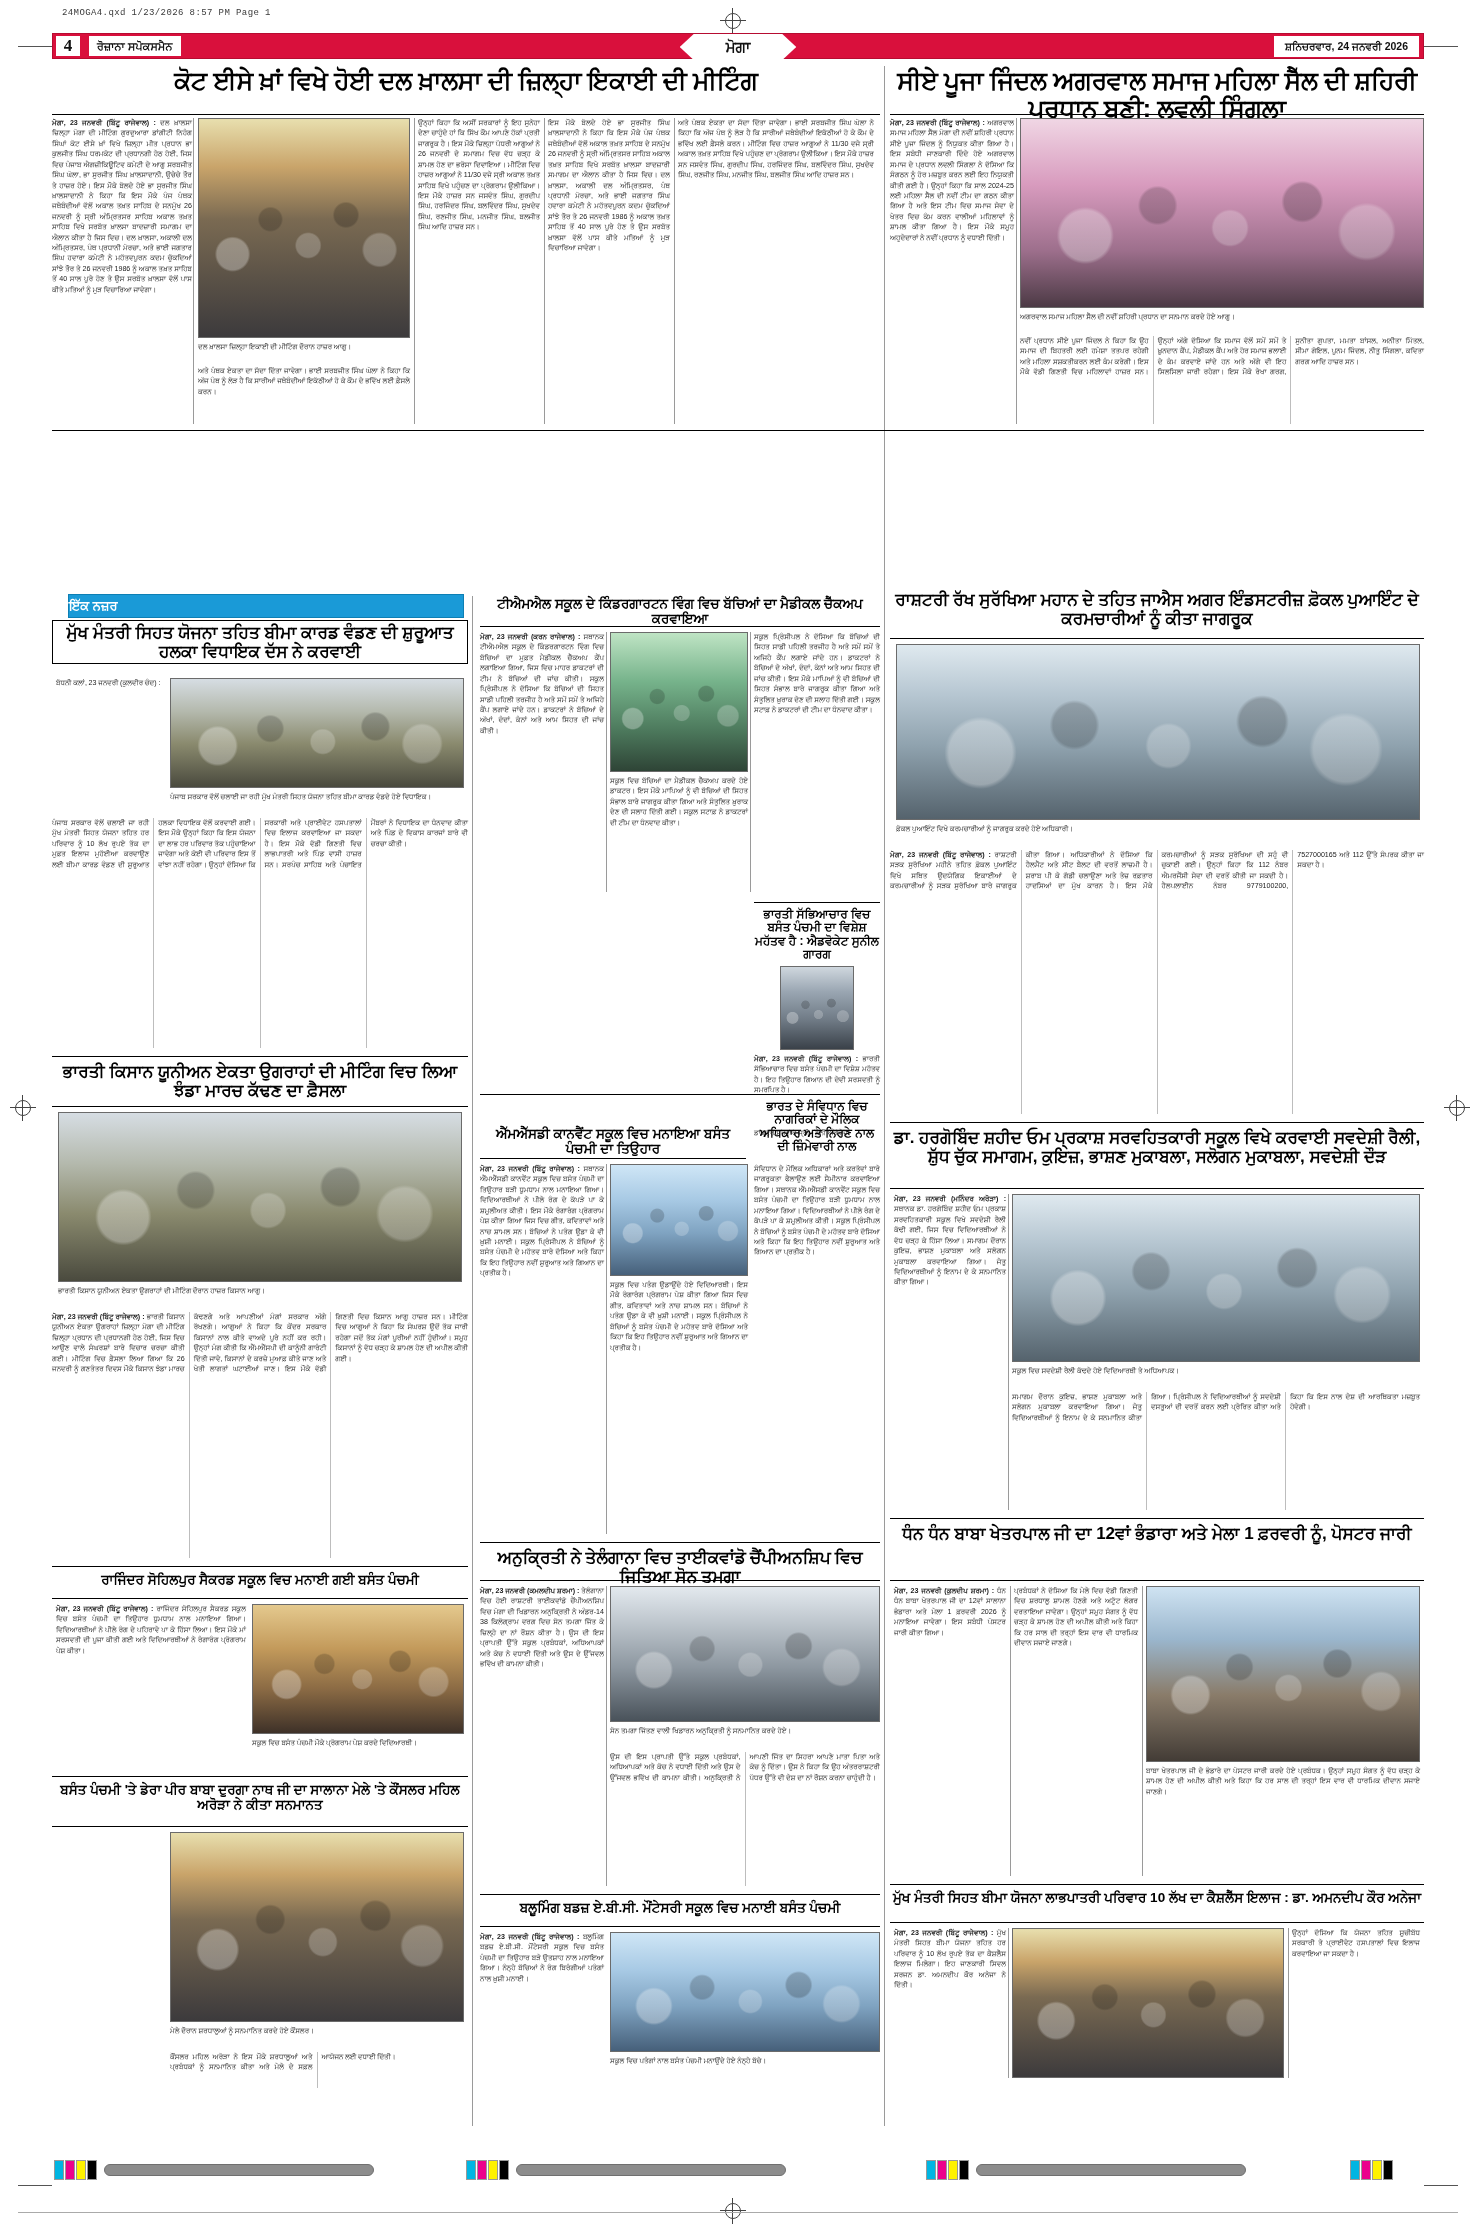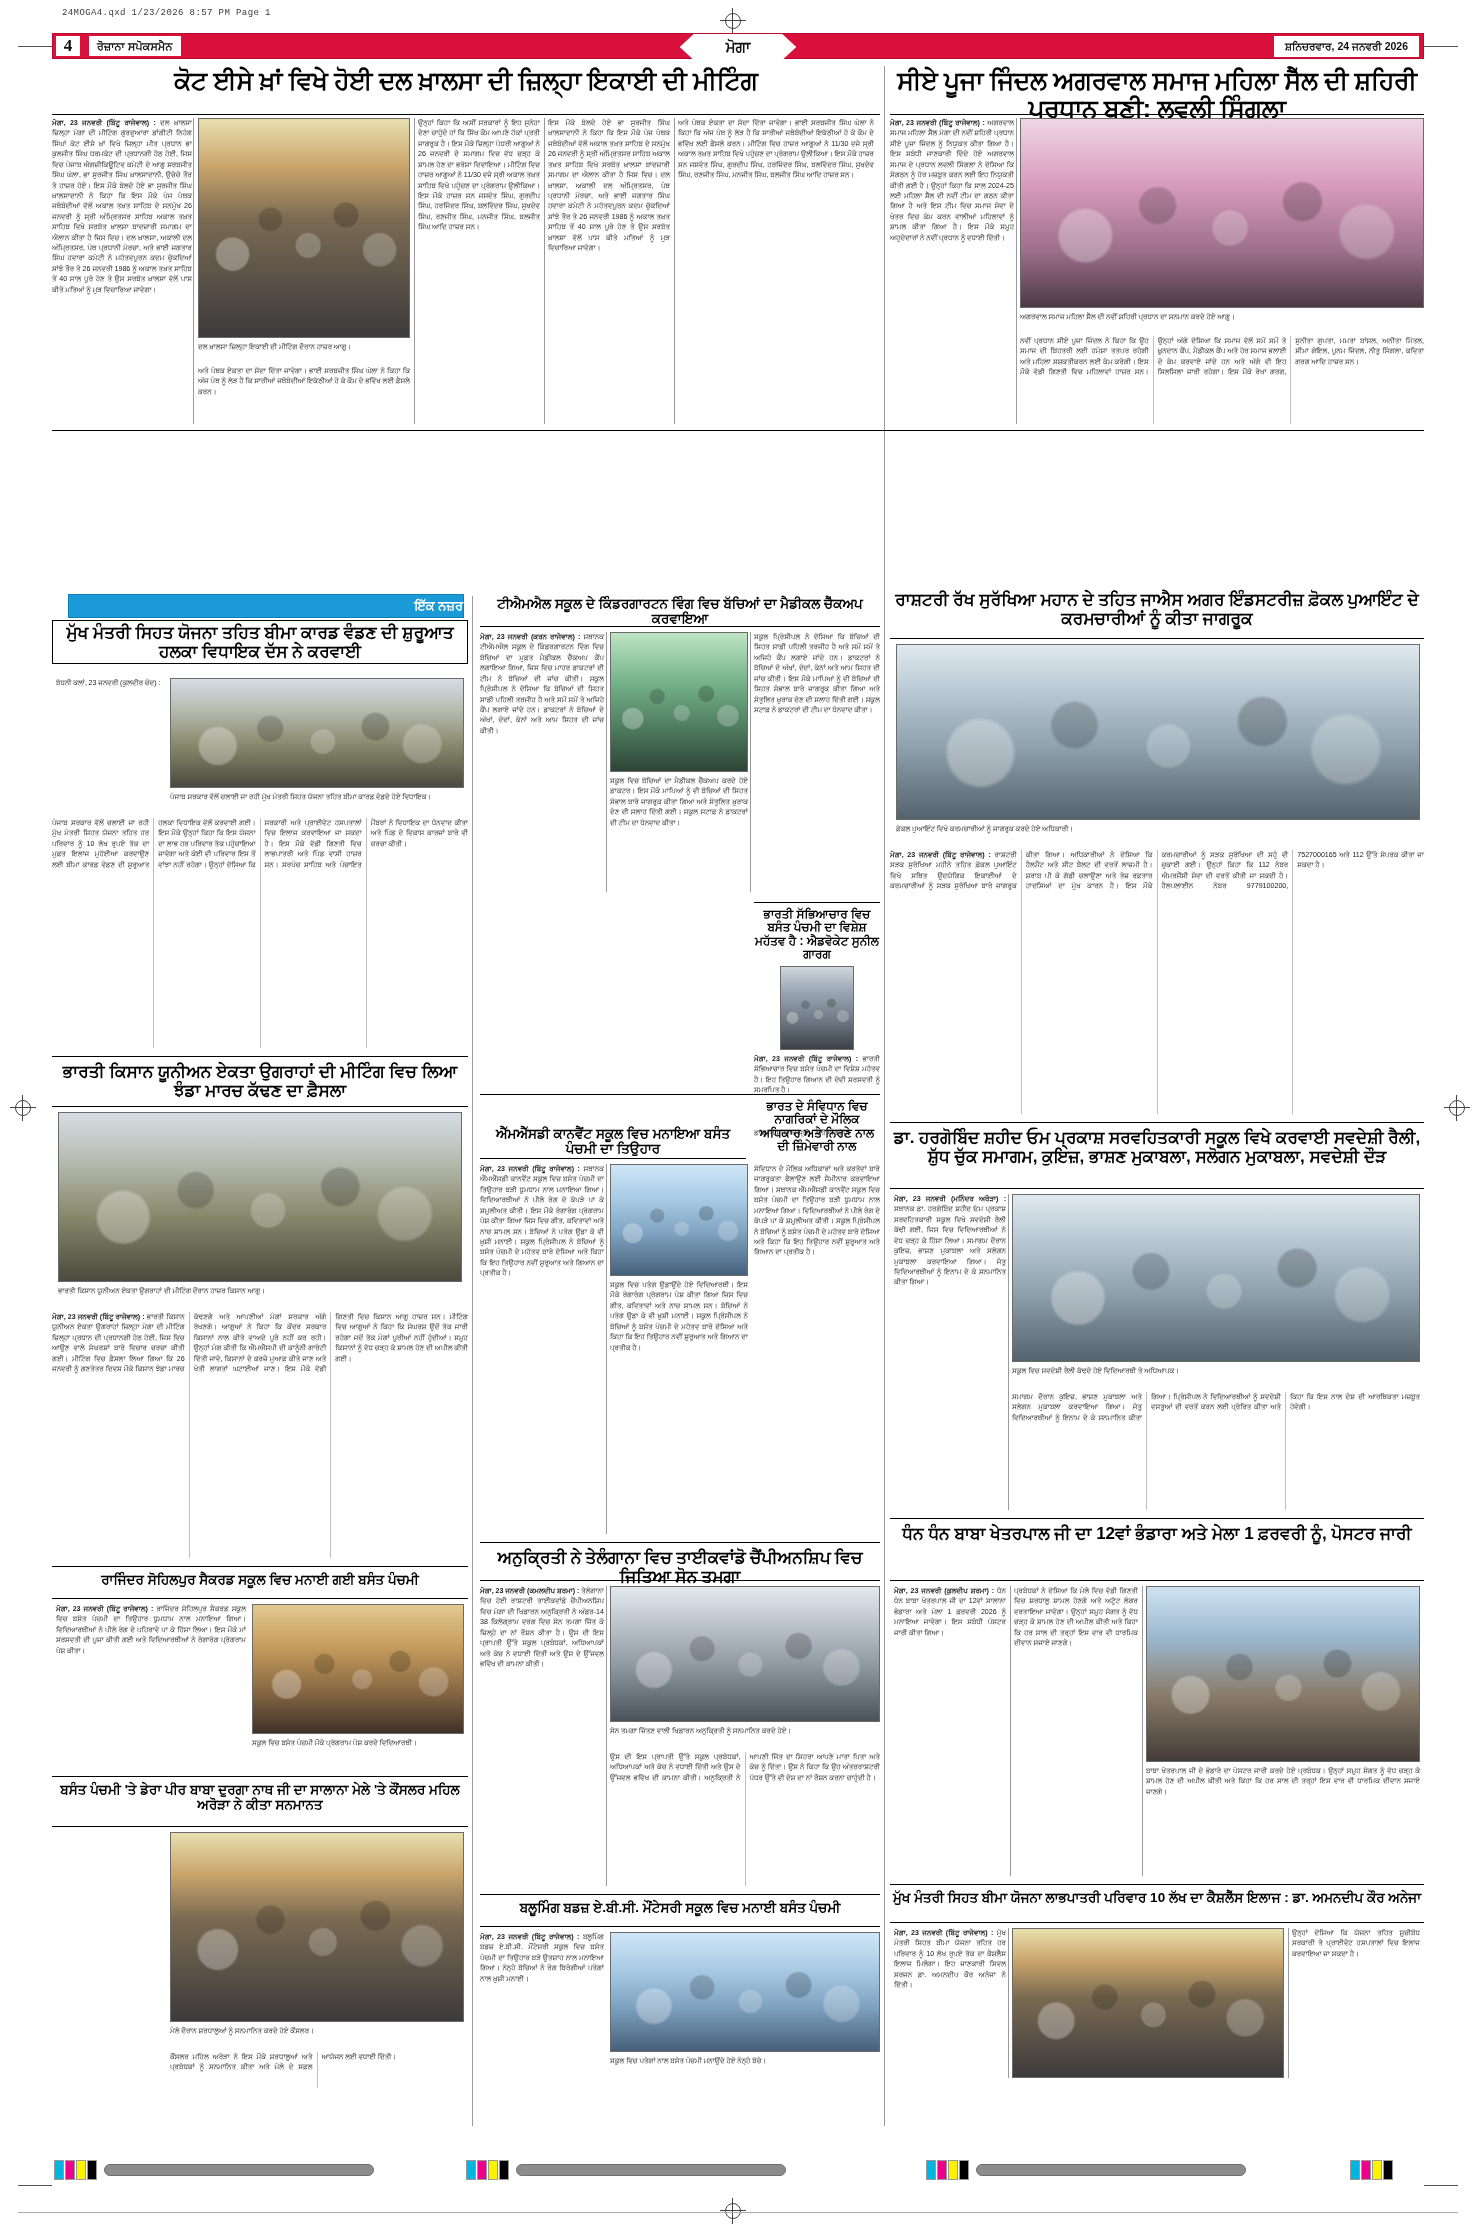--- a/index.html
+++ b/index.html
@@ -143,21 +143,21 @@
       radial-gradient(circle at 16% 62%, rgba(255,255,255,.30) 0 7%, transparent 8%),
       radial-gradient(circle at 34% 46%, rgba(0,0,0,.18) 0 6%, transparent 7%),
       radial-gradient(circle at 52% 58%, rgba(255,255,255,.22) 0 7%, transparent 8%),
       radial-gradient(circle at 70% 44%, rgba(0,0,0,.20) 0 6%, transparent 7%),
       radial-gradient(circle at 86% 60%, rgba(255,255,255,.24) 0 7%, transparent 8%);
   }
 
   
   .blue-banner {
     background: #1a9ad7; color: #fff; font-weight: bold;
-    font-size: 13px; text-align: right;
+    font-size: 13px; text-align: left;
     padding: 3px 0; border: 1px solid #0d7fb4;
   }
 
   
   .vsep { position: absolute; width: 1px; background: #9a9a9a; }
 
   
   .cmyk { position: absolute; display: flex; align-items: center; gap: 1px; }
   .cmyk i { display: block; width: 10px; height: 20px; border: 1px solid #999; }
   .cmyk .c { background: #00b5e2; }
@@ -299,21 +299,21 @@
       <span>ਇਸ ਮੌਕੇ ਮਾਂ ਸਰਸਵਤੀ ਦੀ ਪੂਜਾ ਕੀਤੀ ਗਈ ਅਤੇ ਵਿਦਿਆਰਥੀਆਂ ਨੇ ਰੰਗਾਰੰਗ ਪ੍ਰੋਗਰਾਮ ਪੇਸ਼ ਕੀਤਾ।</span>
     </div>
     <div class="abs photo indoor" style="left:200px;top:1538px;width:212px;height:130px;"></div>
     <div class="abs body" style="left:200px;top:1672px;width:212px;">ਸਕੂਲ ਵਿਚ ਬਸੰਤ ਪੰਚਮੀ ਮੌਕੇ ਪ੍ਰੋਗਰਾਮ ਪੇਸ਼ ਕਰਦੇ ਵਿਦਿਆਰਥੀ।</div>
 
     <div class="abs rule" style="left:0;top:1710px;width:416px;"></div>
     <div class="abs hl hl-md" style="left:0;top:1716px;width:416px;">ਬਸੰਤ ਪੰਚਮੀ 'ਤੇ ਡੇਰਾ ਪੀਰ ਬਾਬਾ ਦੁਰਗਾ ਨਾਥ ਜੀ ਦਾ ਸਾਲਾਨਾ ਮੇਲੇ 'ਤੇ ਕੌਂਸਲਰ ਮਹਿਲ ਅਰੋੜਾ ਨੇ ਕੀਤਾ ਸਨਮਾਨਤ</div>
     <div class="abs rule" style="left:0;top:1760px;width:416px;"></div>
     <div class="abs photo group" style="left:118px;top:1766px;width:294px;height:190px;"></div>
     <div class="abs body" style="left:118px;top:1960px;width:294px;">ਮੇਲੇ ਦੌਰਾਨ ਸ਼ਰਧਾਲੂਆਂ ਨੂੰ ਸਨਮਾਨਿਤ ਕਰਦੇ ਹੋਏ ਕੌਂਸਲਰ।</div>
-    <div class="abs body cols2" style="left:118px;top:1986px;width:294px;height:36px;">ਕੌਂਸਲਰ ਮਹਿਲ ਅਰੋੜਾ ਨੇ ਇਸ ਮੌਕੇ ਸ਼ਰਧਾਲੂਆਂ ਅਤੇ ਪ੍ਰਬੰਧਕਾਂ ਨੂੰ ਸਨਮਾਨਿਤ ਕੀਤਾ ਅਤੇ ਮੇਲੇ ਦੇ ਸਫ਼ਲ ਆਯੋਜਨ ਲਈ ਵਧਾਈ ਦਿੱਤੀ।</div>
+    <div class="abs body cols2" style="left:118px;top:1986px;width:294px;height:36px;font-family:Liberation Serif, serif;">ਕੌਂਸਲਰ ਮਹਿਲ ਅਰੋੜਾ ਨੇ ਇਸ ਮੌਕੇ ਸ਼ਰਧਾਲੂਆਂ ਅਤੇ ਪ੍ਰਬੰਧਕਾਂ ਨੂੰ ਸਨਮਾਨਿਤ ਕੀਤਾ ਅਤੇ ਮੇਲੇ ਦੇ ਸਫ਼ਲ ਆਯੋਜਨ ਲਈ ਵਧਾਈ ਦਿੱਤੀ।</div>
 
     <div class="abs vsep" style="left:420px;top:530px;height:1530px;"></div>
 
     <div class="abs hl hl-md" style="left:428px;top:530px;width:400px;">ਟੀਐਮਐਲ ਸਕੂਲ ਦੇ ਕਿੰਡਰਗਾਰਟਨ ਵਿੰਗ ਵਿਚ ਬੱਚਿਆਂ ਦਾ ਮੈਡੀਕਲ ਚੈੱਕਅਪ ਕਰਵਾਇਆ</div>
     <div class="abs rule" style="left:428px;top:560px;width:400px;"></div>
     <div class="abs body" style="left:428px;top:566px;width:124px;height:260px;">
       <b>ਮੋਗਾ, 23 ਜਨਵਰੀ (ਕਰਨ ਰਾਜੇਵਾਲ) :</b>
       <span>ਸਥਾਨਕ ਟੀਐਮਐਲ ਸਕੂਲ ਦੇ ਕਿੰਡਰਗਾਰਟਨ ਵਿੰਗ ਵਿਚ ਬੱਚਿਆਂ ਦਾ ਮੁਫ਼ਤ ਮੈਡੀਕਲ ਚੈੱਕਅਪ ਕੈਂਪ ਲਗਾਇਆ ਗਿਆ, ਜਿਸ ਵਿਚ ਮਾਹਰ ਡਾਕਟਰਾਂ ਦੀ ਟੀਮ ਨੇ ਬੱਚਿਆਂ ਦੀ ਜਾਂਚ ਕੀਤੀ।</span>
       <span>ਸਕੂਲ ਪ੍ਰਿੰਸੀਪਲ ਨੇ ਦੱਸਿਆ ਕਿ ਬੱਚਿਆਂ ਦੀ ਸਿਹਤ ਸਾਡੀ ਪਹਿਲੀ ਤਰਜੀਹ ਹੈ ਅਤੇ ਸਮੇਂ ਸਮੇਂ ਤੇ ਅਜਿਹੇ ਕੈਂਪ ਲਗਾਏ ਜਾਂਦੇ ਹਨ। ਡਾਕਟਰਾਂ ਨੇ ਬੱਚਿਆਂ ਦੇ ਅੱਖਾਂ, ਦੰਦਾਂ, ਕੰਨਾਂ ਅਤੇ ਆਮ ਸਿਹਤ ਦੀ ਜਾਂਚ ਕੀਤੀ।</span>
     </div>

